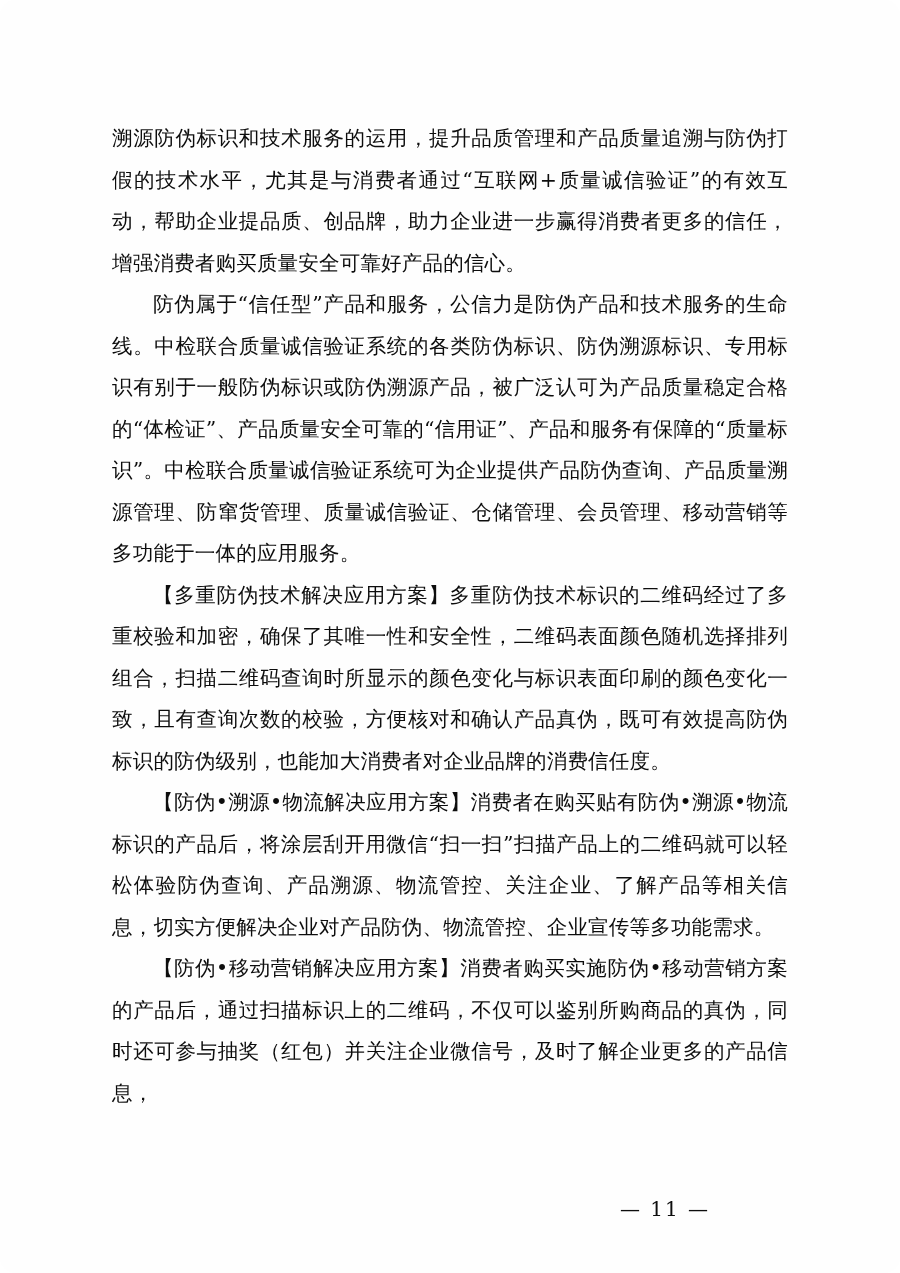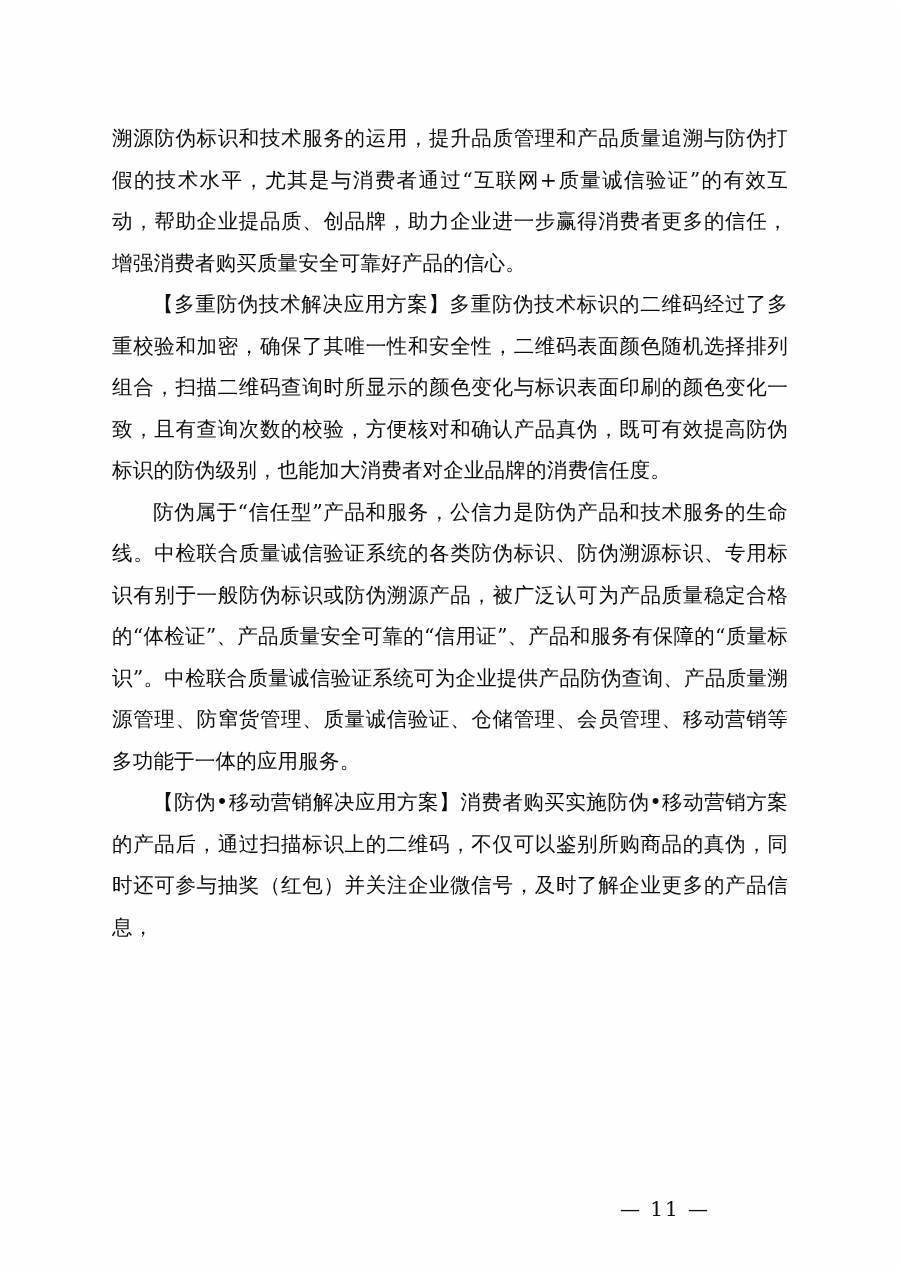--- a/index.html
+++ b/index.html
@@ -53,20 +53,21 @@
   .pn-inner {
     display: inline-block;
   }
 </style>
 </head>
 <body>
 
 <div class="page">
   <div class="body-text">
     <p class="para noindent">溯源防伪标识和技术服务的运用，提升品质管理和产品质量追溯与防伪打假的技术水平，尤其是与消费者通过“互联网+质量诚信验证”的有效互动，帮助企业提品质、创品牌，助力企业进一步赢得消费者更多的信任，增强消费者购买质量安全可靠好产品的信心。</p>
+    <p class="para">防伪属于“信任型”产品和服务，公信力是防伪产品和技术服务的生命线。中检联合质量诚信验证系统的各类防伪标识、防伪溯源标识、专用标识有别于一般防伪标识或防伪溯源产品，被广泛认可为产品质量稳定合格的“体检证”、产品质量安全可靠的“信用证”、产品和服务有保障的“质量标识”。中检联合质量诚信验证系统可为企业提供产品防伪查询、产品质量溯源管理、防窜货管理、质量诚信验证、仓储管理、会员管理、移动营销等多功能于一体的应用服务。</p>
     <p class="para">【多重防伪技术解决应用方案】多重防伪技术标识的二维码经过了多重校验和加密，确保了其唯一性和安全性，二维码表面颜色随机选择排列组合，扫描二维码查询时所显示的颜色变化与标识表面印刷的颜色变化一致，且有查询次数的校验，方便核对和确认产品真伪，既可有效提高防伪标识的防伪级别，也能加大消费者对企业品牌的消费信任度。</p>
-    <p class="para">防伪属于“信任型”产品和服务，公信力是防伪产品和技术服务的生命线。中检联合质量诚信验证系统的各类防伪标识、防伪溯源标识、专用标识有别于一般防伪标识或防伪溯源产品，被广泛认可为产品质量稳定合格的“体检证”、产品质量安全可靠的“信用证”、产品和服务有保障的“质量标识”。中检联合质量诚信验证系统可为企业提供产品防伪查询、产品质量溯源管理、防窜货管理、质量诚信验证、仓储管理、会员管理、移动营销等多功能于一体的应用服务。</p>
+    <p class="para">【防伪•溯源•物流解决应用方案】消费者在购买贴有防伪•溯源•物流标识的产品后，将涂层刮开用微信“扫一扫”扫描产品上的二维码就可以轻松体验防伪查询、产品溯源、物流管控、关注企业、了解产品等相关信息，切实方便解决企业对产品防伪、物流管控、企业宣传等多功能需求。</p>
     <p class="para">【防伪•移动营销解决应用方案】消费者购买实施防伪•移动营销方案的产品后，通过扫描标识上的二维码，不仅可以鉴别所购商品的真伪，同时还可参与抽奖（红包）并关注企业微信号，及时了解企业更多的产品信息，</p>
   </div>
   <div class="page-number">
     <span class="pn-inner">— 11 —</span>
   </div>
 </div>
 
 </body></html>

